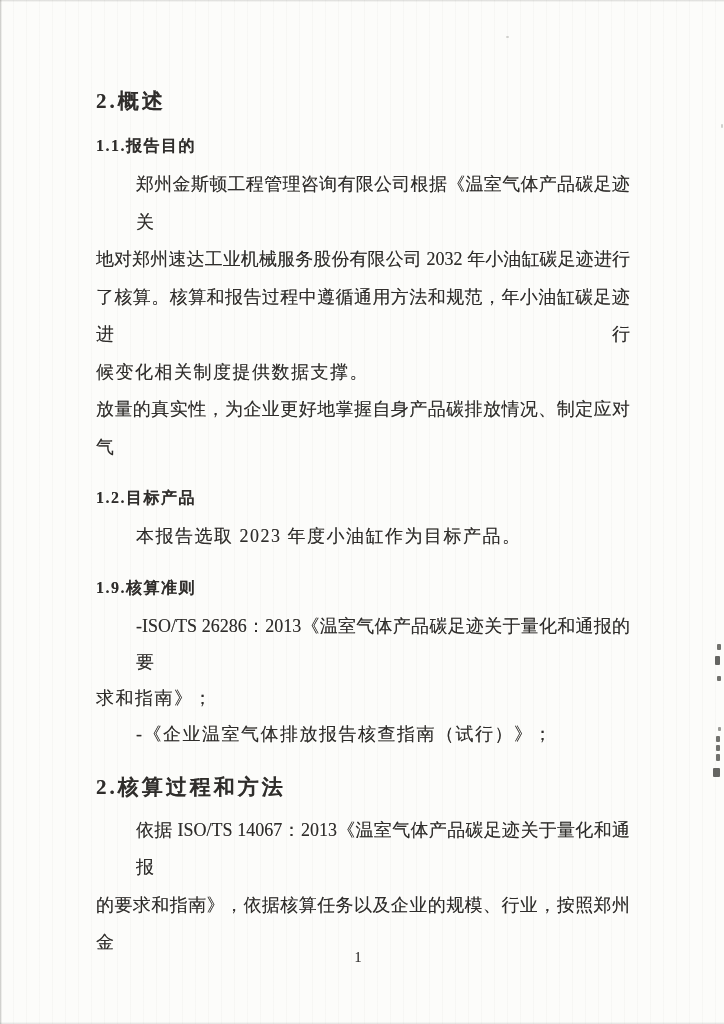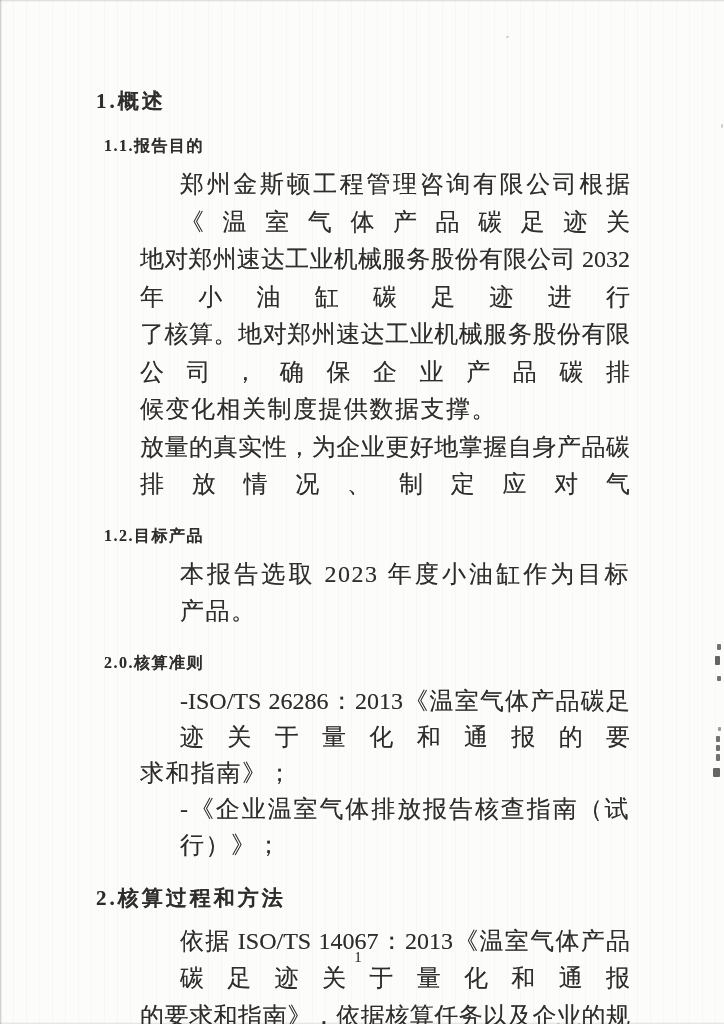--- a/index.html
+++ b/index.html
@@ -56,34 +56,33 @@
     letter-spacing: 3px;
     line-height: 26px;
     margin: 0;
   }
   .h1.second { margin-top: 22px; }
   .h2 {
     font-size: 16px;
     font-weight: 700;
     letter-spacing: 1.5px;
     line-height: 24px;
-    margin: 20px 0 0 8px;
+    margin: 20px 0 0 0;
   }
   .para { margin: 8px 0 0 0; }
   .para.tight .line { line-height: 36px; }
   .para.no-gap { margin-top: 0; }
   .para.wg { margin-top: 12px; }
 
   .line {
-    font-size: 24px;
+    font-size: 18px;
     line-height: 37.5px;
     text-align: justify;
     text-align-last: justify;
     white-space: nowrap_off;
-    margin-left: 44px;
   }
   .line.indent { padding-left: 40px; }
   .line.short {
     text-align-last: left;
     letter-spacing: 1.5px;
   }
 
   .page-number {
     position: absolute;
     left: 0; right: 8px;
@@ -116,39 +115,39 @@
 <body>
 
 <div class="page">
 
   <div class="edge-top"></div>
   <div class="edge-left"></div>
   <div class="edge-bottom"></div>
 
   <div class="content">
 
-    <div class="h1">1.概述</div>
+    <div class="h1">2.概述</div>
 
     <div class="h2">1.1.报告目的</div>
 
     <div class="para">
       <div class="line indent">郑州金斯顿工程管理咨询有限公司根据《温室气体产品碳足迹关</div>
       <div class="line">地对郑州速达工业机械服务股份有限公司 2032 年小油缸碳足迹进行</div>
-      <div class="line">了核算。地对郑州速达工业机械服务股份有限公司，确保企业产品碳排</div>
+      <div class="line">了核算。核算和报告过程中遵循通用方法和规范，年小油缸碳足迹进行</div>
       <div class="line short">候变化相关制度提供数据支撑。</div>
       <div class="line">放量的真实性，为企业更好地掌握自身产品碳排放情况、制定应对气</div>
     </div>
 
     <div class="h2">1.2.目标产品</div>
 
     <div class="para">
       <div class="line indent short">本报告选取 2023 年度小油缸作为目标产品。</div>
     </div>
 
-    <div class="h2">2.0.核算准则</div>
+    <div class="h2">1.9.核算准则</div>
 
     <div class="para tight">
       <div class="line indent">-ISO/TS 26286：2013《温室气体产品碳足迹关于量化和通报的要</div>
       <div class="line short">求和指南》；</div>
     </div>
 
     <div class="para tight no-gap">
       <div class="line indent short">-《企业温室气体排放报告核查指南（试行）》；</div>
     </div>
 

